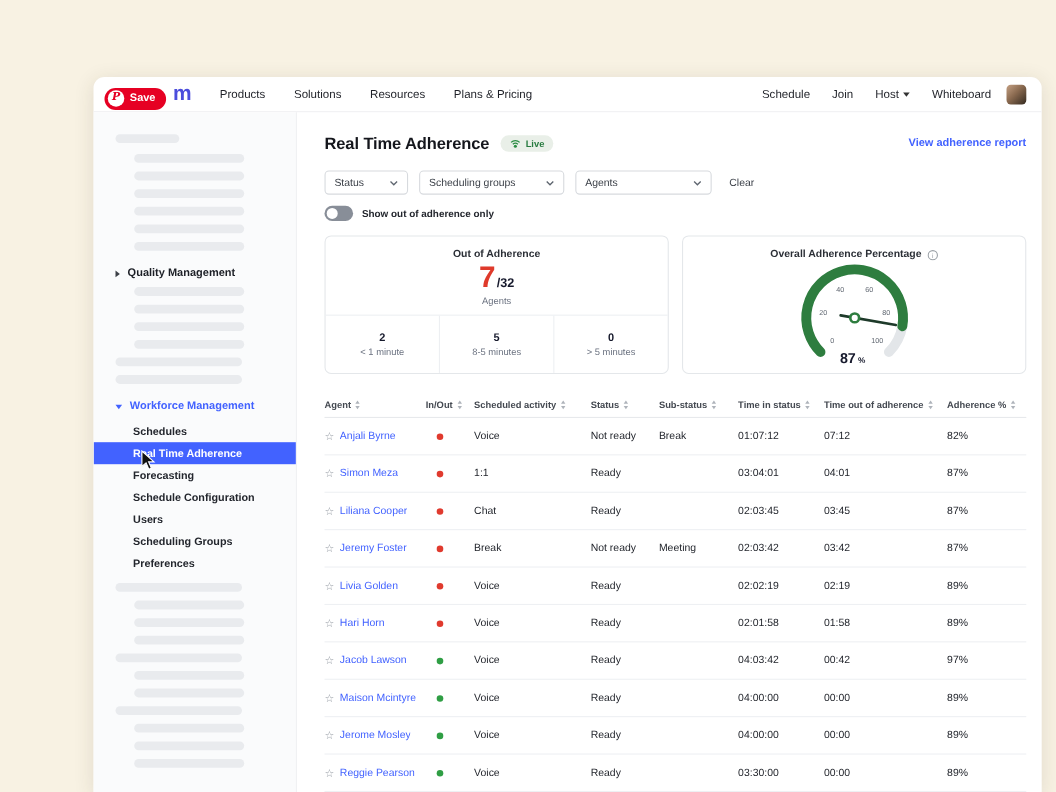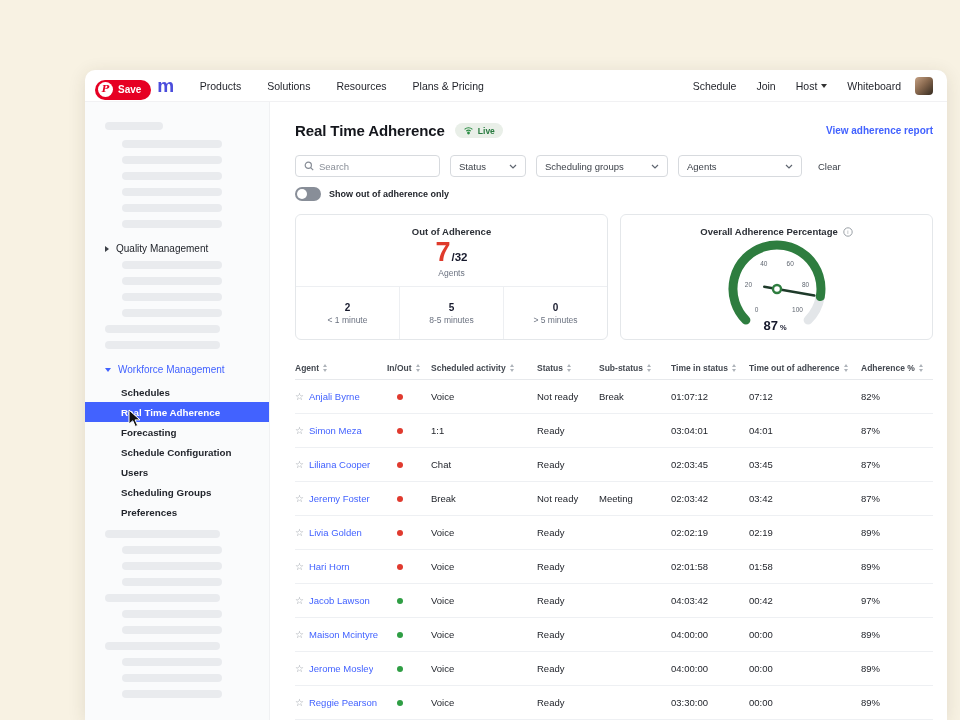--- a/index.html
+++ b/index.html
@@ -25,21 +25,21 @@
 
   
   .wbody { flex:1; display:flex; min-height:0; }
 
   
   .sidebar { width:185px; flex:0 0 185px; background:#fafbfc; border-right:1px solid #f0f1f3; padding-top:20px; overflow:hidden; }
   .sk { height:8px; border-radius:4px; background:#e9ebee; margin-bottom:8px; }
   .sk.i { margin-left:37px; width:100px; }
   .sk.o { margin-left:20px; width:115px; }
   .sk.s1 { margin-left:20px; width:58px; margin-bottom:10px; }
-  .section-row { display:flex; align-items:center; gap:7px; padding:7px 0 7px 20px; font-size:10px; font-weight:400; color:#1c1f26; cursor:pointer; margin-top:4px; }
+  .section-row { display:flex; align-items:center; gap:7px; padding:7px 0 7px 20px; font-size:10px; font-weight:700; color:#1c1f26; cursor:pointer; margin-top:4px; }
   .section-row.wfm { color:#4262ff; margin-top:6px; }
   .tri-r { width:0; height:0; border-top:3.5px solid transparent; border-bottom:3.5px solid transparent; border-left:4.5px solid #3c4047; }
   .tri-d { width:0; height:0; border-left:3.5px solid transparent; border-right:3.5px solid transparent; border-top:4.5px solid #4262ff; }
   .wfm-item { padding:4.5px 0 4.5px 36px; font-size:9.8px; line-height:11px; font-weight:600; color:#23262d; cursor:pointer; white-space:nowrap; }
   .wfm-item[data-selected="true"] { background:#4262ff; color:#fff; }
   .sk-bottom { margin-top:8px; }
 
   
   .main { flex:1; min-width:0; padding:18px 14px 0 25px; display:flex; flex-direction:column; overflow:hidden; }
   .title-row { display:flex; align-items:center; height:22px; margin-bottom:14px; }
@@ -228,27 +228,20 @@
               <path d="M1.6 3.4 A5.6 5.6 0 0 1 9.4 3.4" stroke="#2a8c43" fill="none" stroke-width="1.1"></path>
               <path d="M3.2 5.2 A3.4 3.4 0 0 1 7.8 5.2" stroke="#2a8c43" fill="none" stroke-width="1.1"></path>
               <circle cx="5.5" cy="7" r="1.4" fill="#2a8c43"></circle>
             </svg>
             <span>Live</span>
           </span>
           <span class="report-link">View adherence report</span>
         </div>
 
         <div class="filters">
-          <div class="search-box">
-            <svg width="10" height="10" viewBox="0 0 10 10">
-              <circle cx="4.3" cy="4.3" r="3.1" stroke="#878d96" fill="none" stroke-width="1.2"></circle>
-              <line x1="6.7" y1="6.7" x2="9.2" y2="9.2" stroke="#878d96" stroke-width="1.2"></line>
-            </svg>
-            <input type="text" placeholder="Search" style="">
-          </div>
           <div class="select" style="width:76px">
             <span>Status</span>
             <svg width="8" height="5" viewBox="0 0 8 5">
                 <path d="M1 1 L4 4 L7 1" fill="none" stroke="#5f6670" stroke-width="1.2"></path>
               </svg>
           </div>
           <div class="select" style="width:132px">
             <span>Scheduling groups</span>
             <svg width="8" height="5" viewBox="0 0 8 5">
                 <path d="M1 1 L4 4 L7 1" fill="none" stroke="#5f6670" stroke-width="1.2"></path>

